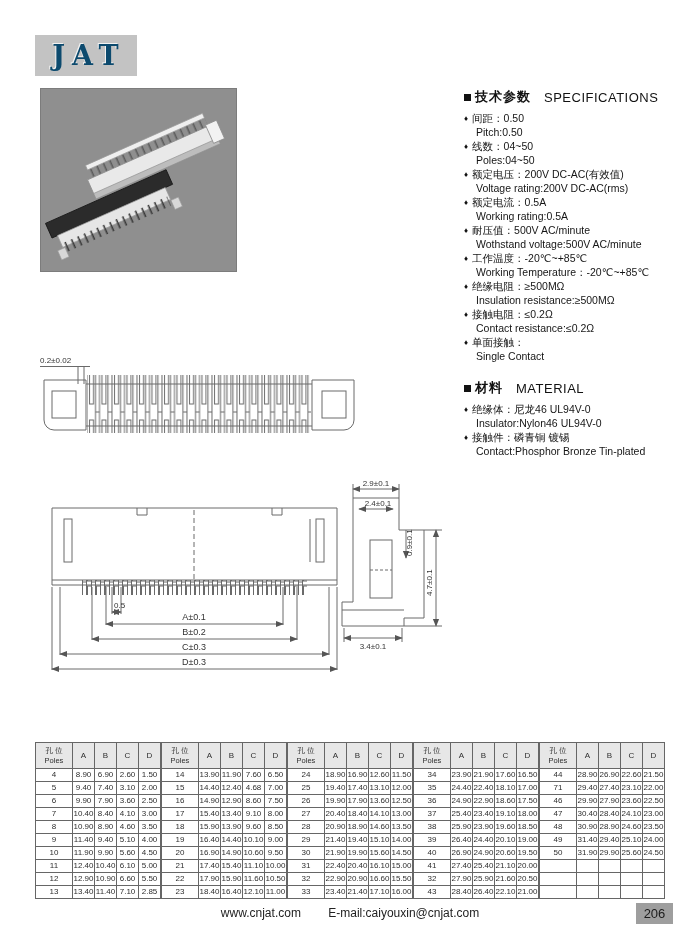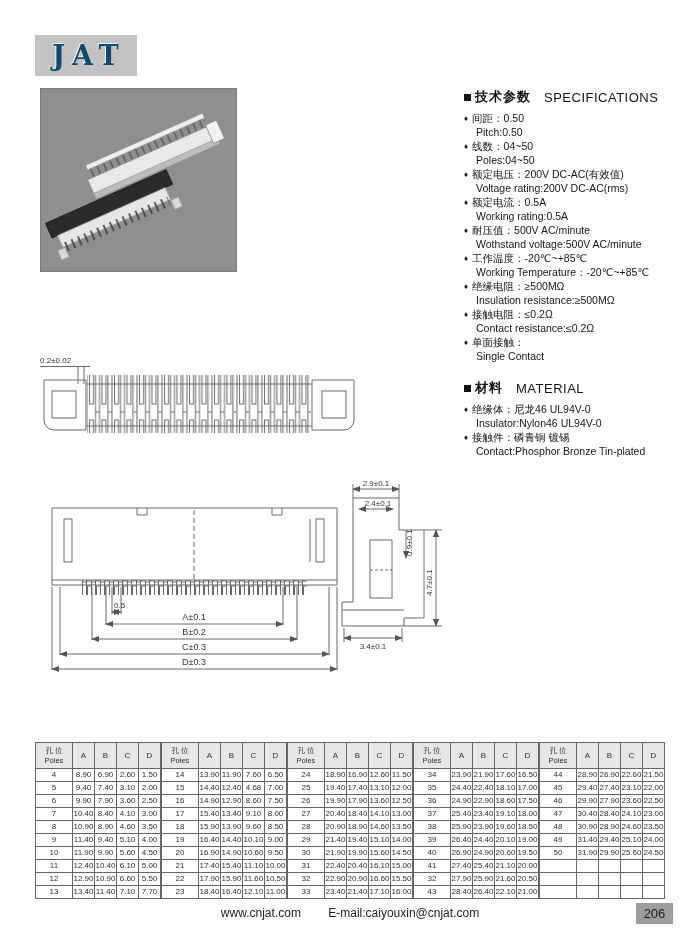--- a/index.html
+++ b/index.html
@@ -382,21 +382,21 @@
             <td>12.90</td>
             <td>10.90</td>
             <td>6.60</td>
             <td>5.50</td>
           </tr>
           <tr>
             <td>13</td>
             <td>13.40</td>
             <td>11.40</td>
             <td>7.10</td>
-            <td>7.70</td>
+            <td>2.85</td>
           </tr>
         </tbody>
     </table>
     <table class="ptable">
       <colgroup>
           <col style="width:37px">
           <col style="width:22px">
           <col style="width:22px">
           <col style="width:22px">
           <col style="width:22px">
@@ -694,21 +694,21 @@
         </thead>
       <tbody>
           <tr>
             <td>44</td>
             <td>28.90</td>
             <td>26.90</td>
             <td>22.60</td>
             <td>21.50</td>
           </tr>
           <tr>
-            <td>45</td>
+            <td>71</td>
             <td>29.40</td>
             <td>27.40</td>
             <td>23.10</td>
             <td>22.00</td>
           </tr>
           <tr>
             <td>46</td>
             <td>29.90</td>
             <td>27.90</td>
             <td>23.60</td>

